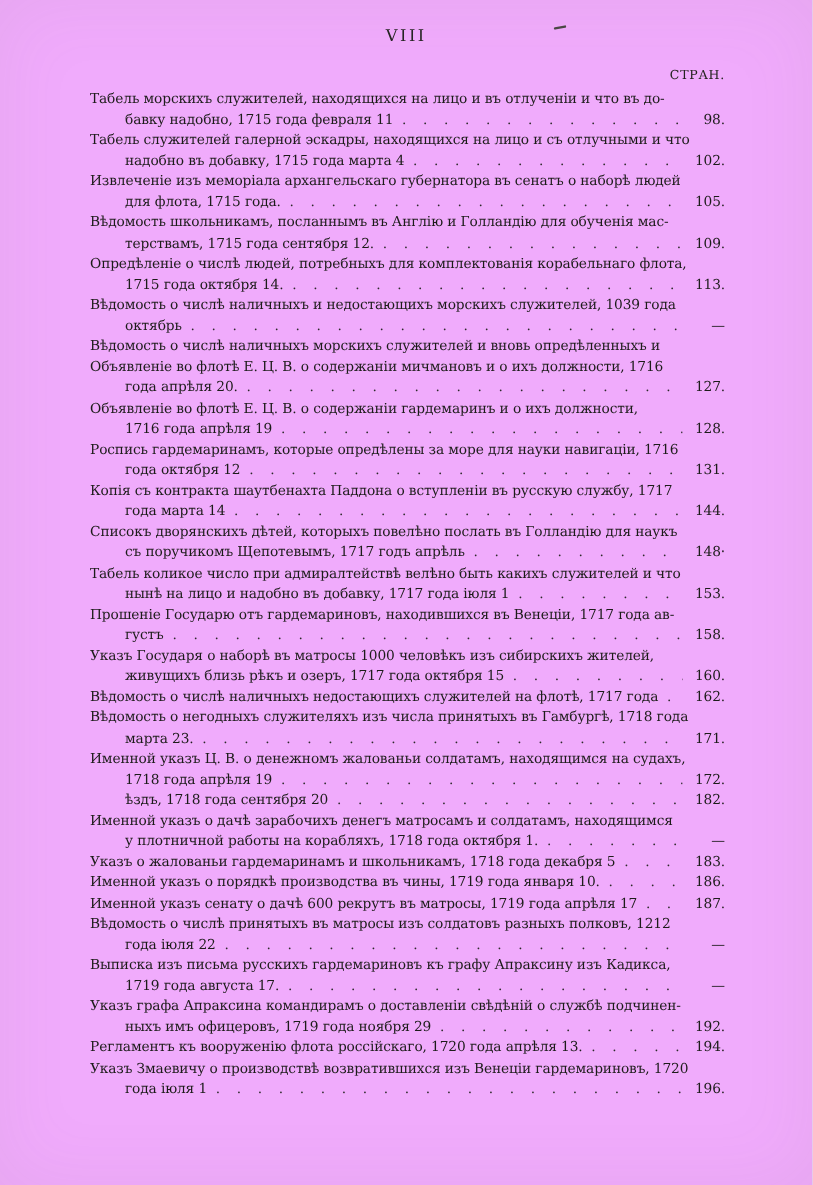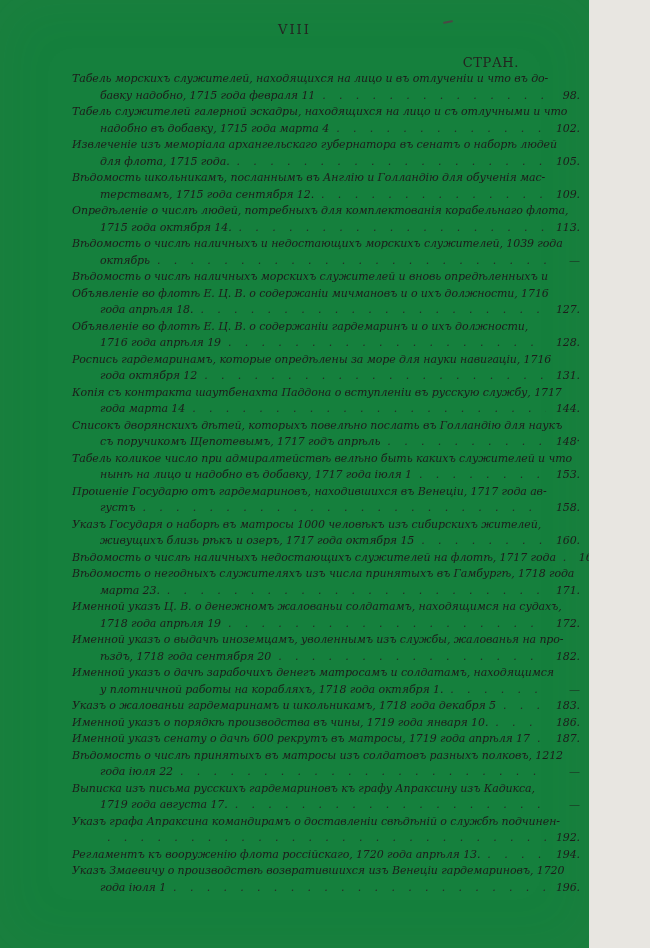--- a/index.html
+++ b/index.html
@@ -1,21 +1,21 @@
 <!DOCTYPE html>
 <html><head>
 <meta charset="utf-8">
 <style>
   html, body { margin: 0; padding: 0; background: #e8e6e1; }
 
   .paper {
     position: relative;
-    width: 589px;
+    width: 650px;
     height: 948px;
-    background: #15803d;
+    background: #f0abfc;
     font-family: "DejaVu Serif", serif;
     color: #1d1c1a;
     overflow: hidden;
     box-shadow: inset 0 0 60px rgba(120,110,90,0.08);
   }
 
   .folio {
     position: absolute;
     top: 22px;
     left: 0;
@@ -34,42 +34,41 @@
     height: 2px;
     background: #4a4844;
     border-radius: 1px;
     transform: rotate(-10deg);
   }
 
   .col-header {
     position: absolute;
     top: 55px;
     right: 70px;
-    font-size: 13px;
+    font-size: 10px;
     letter-spacing: 0.6px;
     color: #24231f;
   }
 
   .toc {
     position: absolute;
     left: 72px;
     top: 71px;
     width: 508px;
   }
 
   .entry { margin: 0; }
 
   .line {
     display: flex;
     align-items: center;
     line-height: 16.5px;
     font-size: 11px;
     letter-spacing: -0.1px;
     white-space: nowrap;
-    font-style: italic;
   }
 
   .line.cont { padding-left: 28px; }
 
   .line-text { flex: 0 0 auto; }
 
   .leader {
     flex: 1 1 auto;
     min-width: 6px;
     overflow: hidden;
@@ -161,21 +160,21 @@
       <div class="entry">
         <div class="line">
           <span class="line-text">Вѣдомость о числѣ наличныхъ морскихъ служителей и вновь опредѣленныхъ и</span>
         </div>
       </div>
       <div class="entry">
         <div class="line">
           <span class="line-text">Объявленіе во флотѣ Е. Ц. В. о содержаніи мичмановъ и о ихъ должности, 1716</span>
         </div>
         <div class="line cont">
-          <span class="line-text">года апрѣля 18.</span>
+          <span class="line-text">года апрѣля 20.</span>
           <span class="leader"></span>
           <span class="pageno">127.</span>
         </div>
       </div>
       <div class="entry">
         <div class="line">
           <span class="line-text">Объявленіе во флотѣ Е. Ц. В. о содержаніи гардемаринъ и о ихъ должности,</span>
         </div>
         <div class="line cont">
           <span class="line-text">1716 года апрѣля 19</span>
@@ -264,23 +263,20 @@
         <div class="line">
           <span class="line-text">Именной указъ Ц. В. о денежномъ жалованьи солдатамъ, находящимся на судахъ,</span>
         </div>
         <div class="line cont">
           <span class="line-text">1718 года апрѣля 19</span>
           <span class="leader"></span>
           <span class="pageno">172.</span>
         </div>
       </div>
       <div class="entry">
-        <div class="line">
-          <span class="line-text">Именной указъ о выдачѣ иноземцамъ, уволеннымъ изъ службы, жалованья на про-</span>
-        </div>
         <div class="line cont">
           <span class="line-text">ѣздъ, 1718 года сентября 20</span>
           <span class="leader"></span>
           <span class="pageno">182.</span>
         </div>
       </div>
       <div class="entry">
         <div class="line">
           <span class="line-text">Именной указъ о дачѣ зарабочихъ денегъ матросамъ и солдатамъ, находящимся</span>
         </div>
@@ -329,20 +325,21 @@
           <span class="line-text">1719 года августа 17.</span>
           <span class="leader"></span>
           <span class="pageno">—</span>
         </div>
       </div>
       <div class="entry">
         <div class="line">
           <span class="line-text">Указъ графа Апраксина командирамъ о доставленіи свѣдѣній о службѣ подчинен-</span>
         </div>
         <div class="line cont">
+          <span class="line-text">ныхъ имъ офицеровъ, 1719 года ноября 29</span>
           <span class="leader"></span>
           <span class="pageno">192.</span>
         </div>
       </div>
       <div class="entry">
         <div class="line">
           <span class="line-text">Регламентъ къ вооруженію флота россійскаго, 1720 года апрѣля 13.</span>
           <span class="leader"></span>
           <span class="pageno">194.</span>
         </div>

